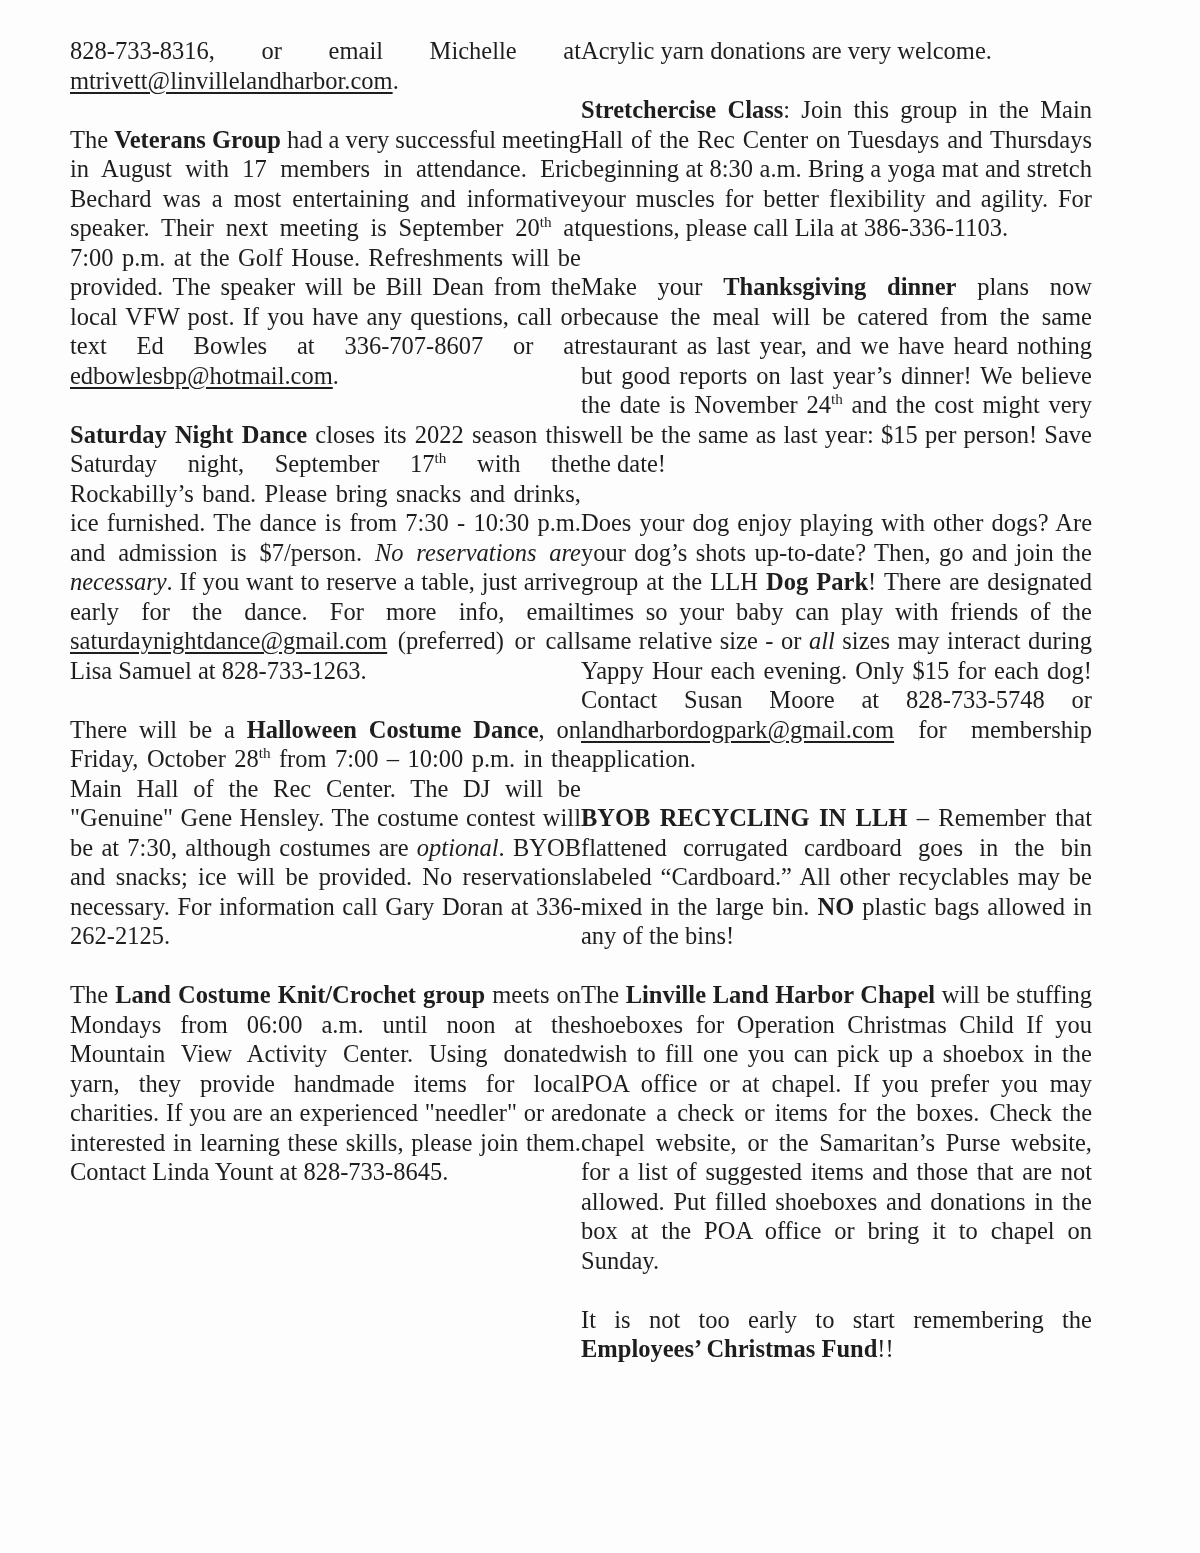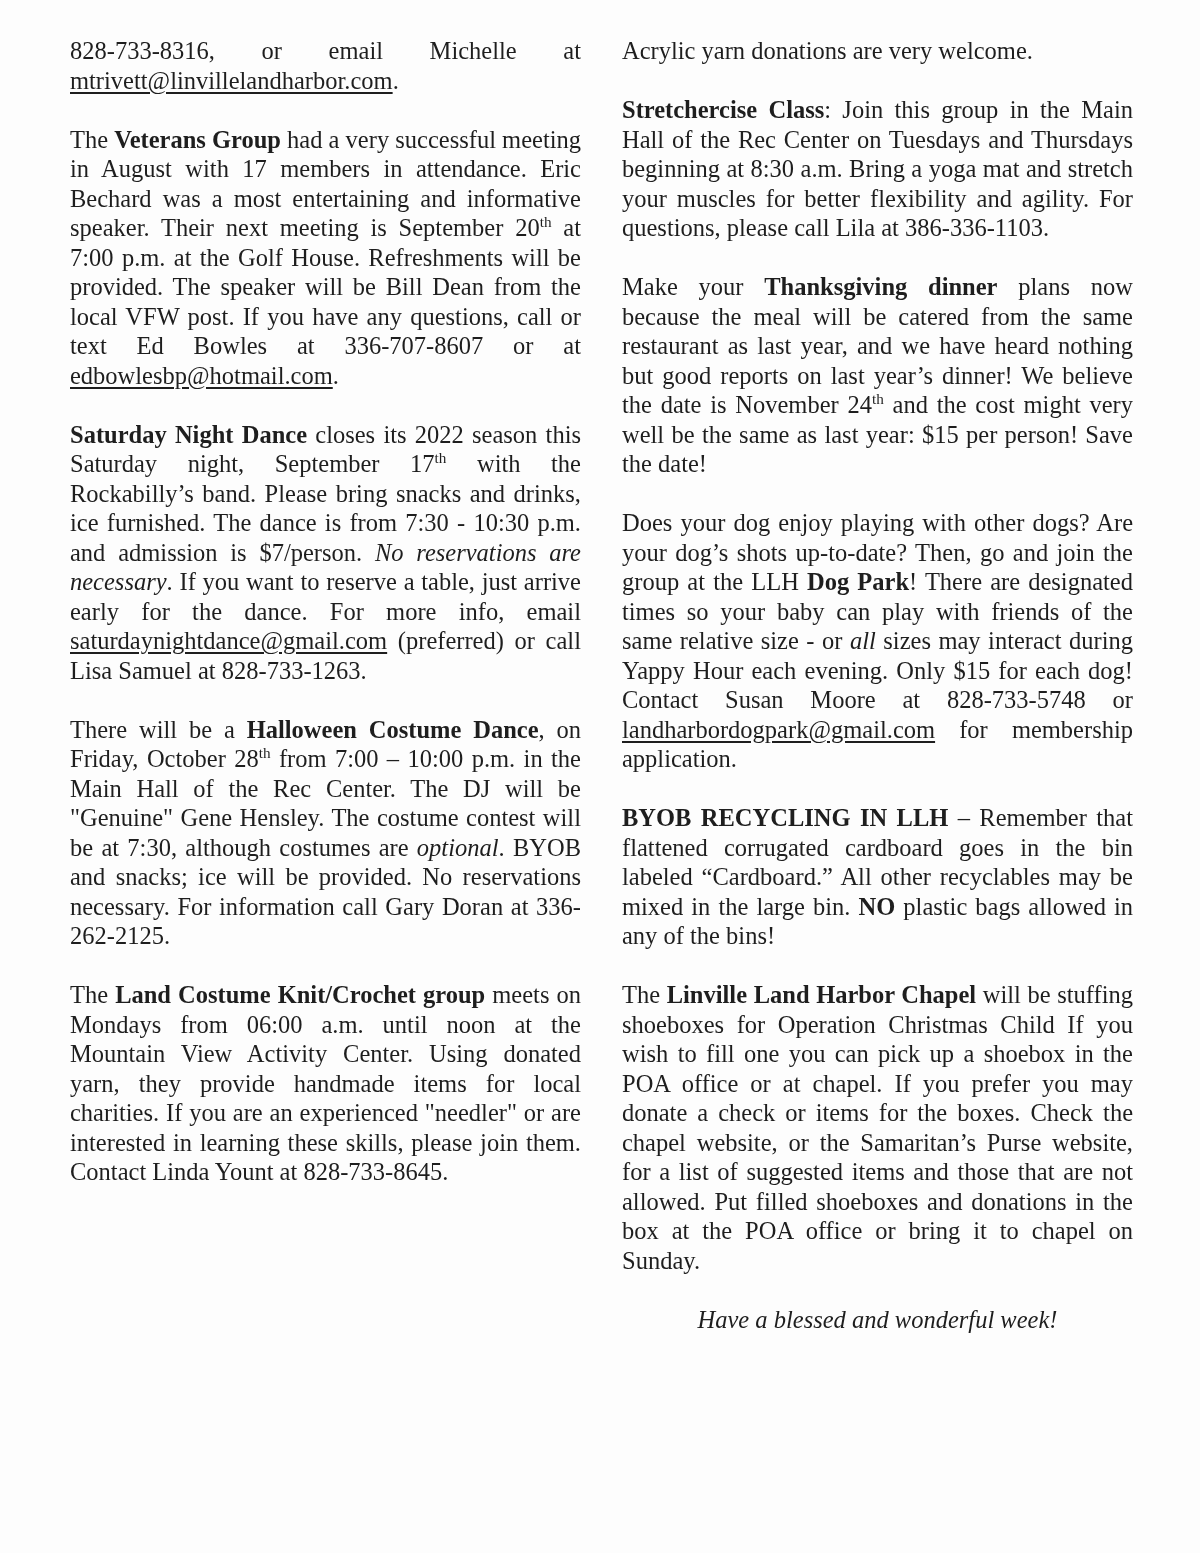--- a/index.html
+++ b/index.html
@@ -12,21 +12,20 @@
     width: 1200px;
     height: 1553px;
     box-sizing: border-box;
     background: #fdfdfd;
     color: #1e1e1e;
     font-family: "Liberation Serif", "DejaVu Serif", serif;
     font-size: 24.5px;
     line-height: 29.5px;
     padding: 36px 84px 10px 70px;
     display: flex;
-    gap: 41px;
     overflow: hidden;
   }
   .col {
     width: 511px;
     flex: 0 0 511px;
   }
   .para {
     margin: 0 0 29.5px 0;
     text-align: justify;
     text-justify: inter-word;
@@ -55,15 +54,15 @@
       <p class="para"><span>There will be a </span><span class="b">Halloween Costume Dance</span><span>, on Friday, October 28</span><sup>th</sup><span> from 7:00 – 10:00 p.m. in the Main Hall of the Rec Center. The  DJ will be "Genuine" Gene Hensley.  The costume contest will be at 7:30, although costumes are </span><span class="i">optional</span><span>. BYOB and snacks; ice will be provided.  No reservations necessary. For information call Gary Doran at 336-262-2125.</span></p>
       <p class="para"><span>The </span><span class="b">Land Costume Knit/Crochet group</span><span> meets on Mondays from 06:00 a.m. until noon at the Mountain View Activity Center. Using donated yarn, they provide handmade items for local charities.  If you are an experienced "needler" or are interested in learning these skills, please join them.   Contact Linda Yount at 828-733-8645.</span></p>
     </div>
   <div class="col" id="col-right">
       <p class="para"><span>Acrylic yarn donations are very welcome.</span></p>
       <p class="para"><span class="b">Stretchercise Class</span><span>:  Join this group in the Main Hall of the Rec Center on Tuesdays and Thursdays beginning at 8:30 a.m.  Bring a yoga mat and stretch your muscles for better flexibility and agility.  For questions, please call Lila at 386-336-1103.</span></p>
       <p class="para"><span>Make your </span><span class="b">Thanksgiving dinner</span><span> plans now because the meal will be catered from the same restaurant as last year, and we have heard nothing but good reports on last year’s dinner!   We believe the date is November 24</span><sup>th</sup><span> and the cost might very well be the same as last year:  $15 per person!  Save the date!</span></p>
       <p class="para"><span>Does your dog enjoy playing with other dogs? Are your dog’s shots up-to-date?  Then, go and join the group at the LLH </span><span class="b">Dog Park</span><span>!   There are designated times so your baby can play with friends of the same relative size -  or </span><span class="i">all</span><span> sizes may interact during Yappy Hour each evening.  Only $15 for each dog!  Contact Susan Moore at 828-733-5748 or </span><span class="u">landharbordogpark@gmail.com</span><span> for membership application.</span></p>
       <p class="para"><span class="b">BYOB RECYCLING IN LLH</span><span> – Remember that flattened corrugated cardboard goes in the bin labeled “Cardboard.”  All other recyclables may be mixed in the large bin.  </span><span class="b">NO</span><span> plastic bags allowed in any of the bins!</span></p>
       <p class="para"><span>The </span><span class="b">Linville Land Harbor Chapel</span><span> will be stuffing shoeboxes for Operation Christmas Child  If you wish to fill one you can pick up a shoebox in the POA office or at chapel.  If you prefer you may donate a check or items for the boxes.   Check the chapel website, or the Samaritan’s Purse website, for a list of suggested items and those that are not allowed.  Put filled shoeboxes and donations in the box at the POA office or bring it to chapel on Sunday.</span></p>
-      <p class="para center"><span class="i">Have a blessed and wonderful week!</span></p>
+      <p class="para"><span>It is not too early to start remembering the </span><span class="b">Employees’ Christmas Fund</span><span>!!</span></p>
     </div>
 </div>
 
 </body></html>

